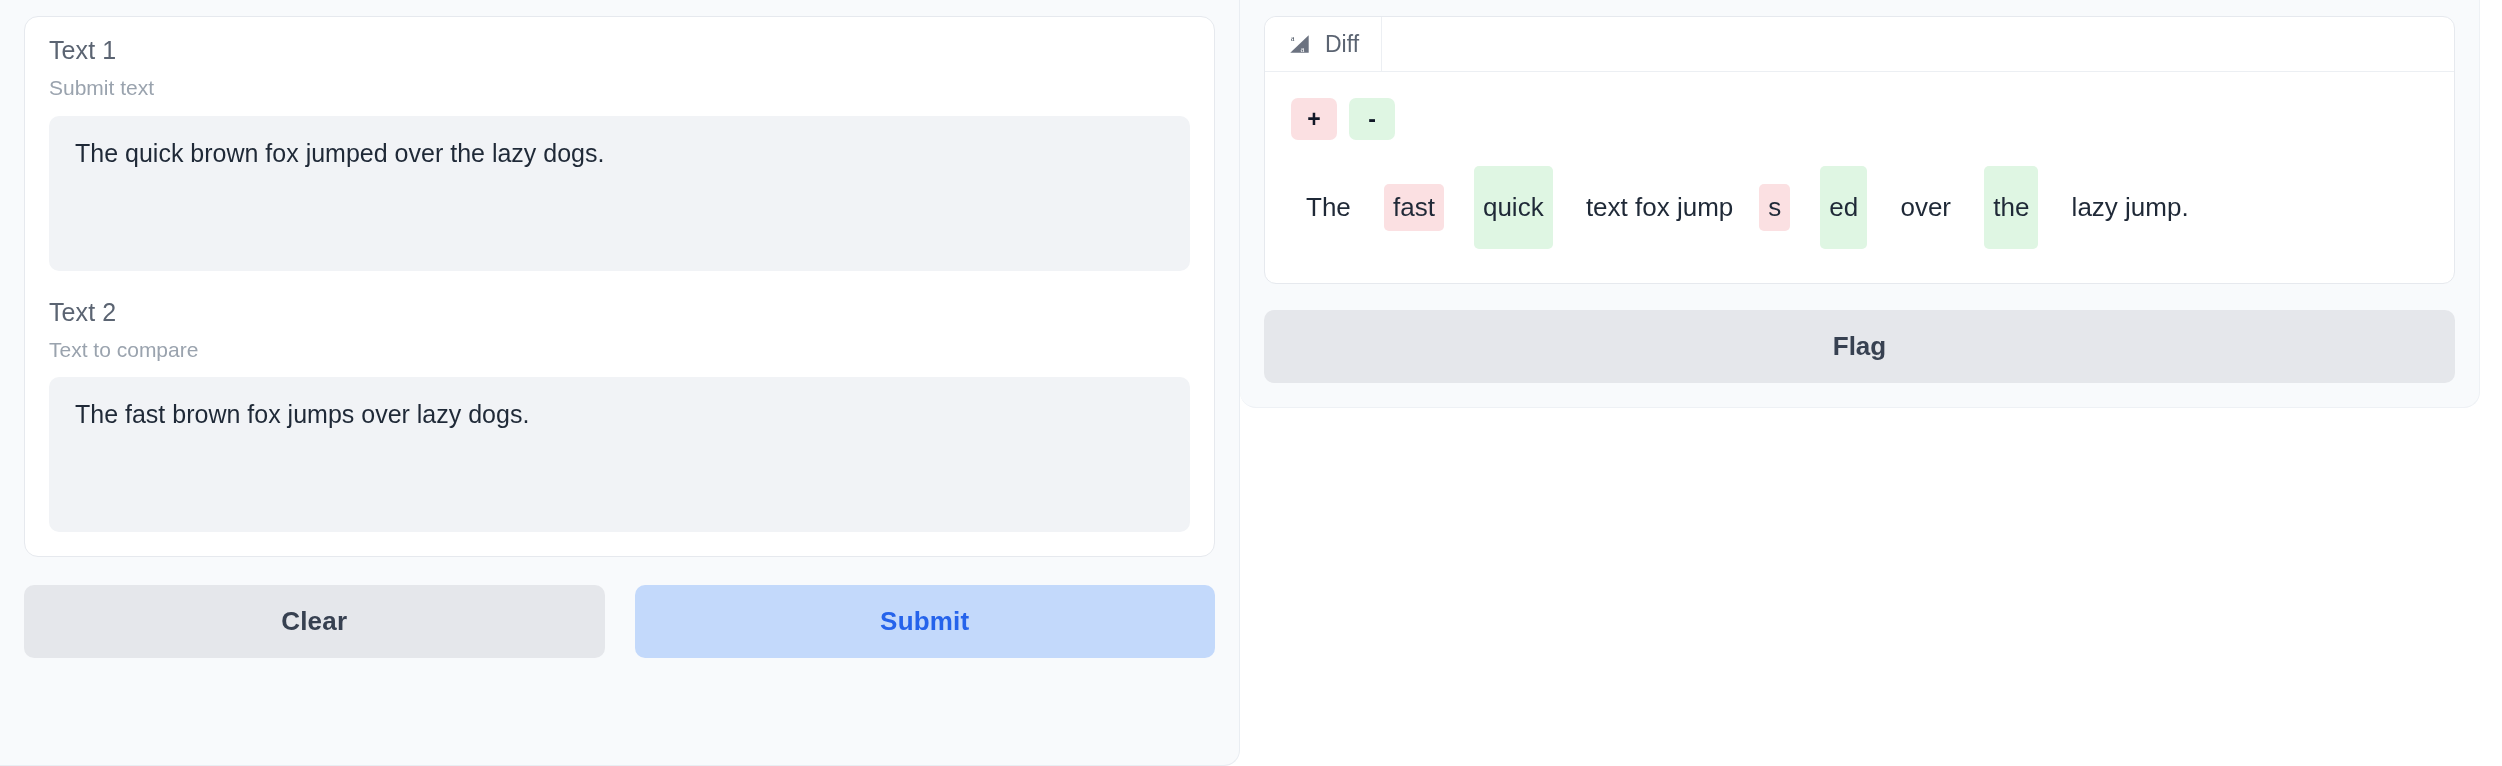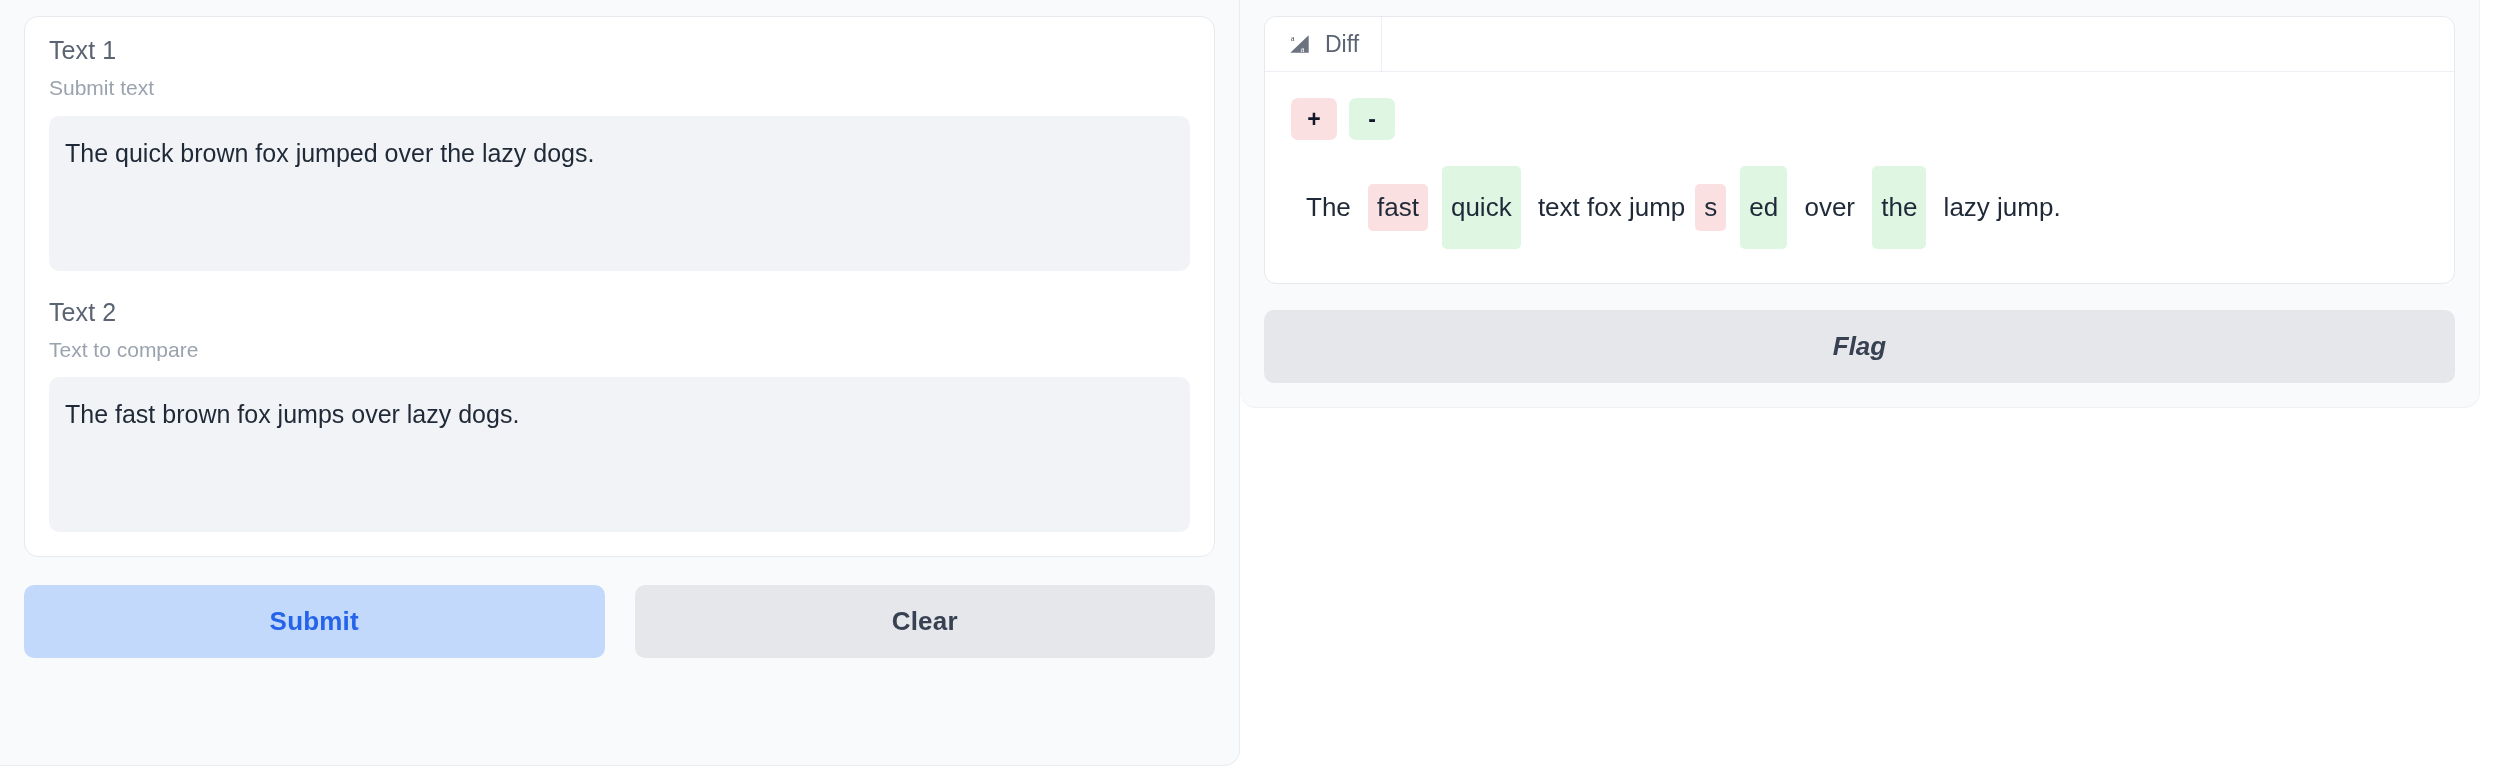--- a/index.html
+++ b/index.html
@@ -62,21 +62,21 @@
     margin-top: 8px;
     line-height: 1.3;
   }
 
   .textbox {
     margin-top: 14px;
     background: #f1f3f6;
     border: none;
     border-radius: 10px;
     height: 155px;
-    padding: 20px 16px;
+    padding: 20px 26px;
     font-family: "Liberation Sans", sans-serif;
     font-size: 25px;
     color: #1f2937;
     line-height: 1.4;
     resize: none;
     outline: none;
     overflow: hidden;
     display: block;
     width: 100%;
   }
@@ -181,21 +181,21 @@
     font-weight: bold;
     color: #111827;
     font-family: "Liberation Sans", sans-serif;
     cursor: pointer;
   }
 
   .diff-line {
     display: flex;
     flex-wrap: wrap;
     align-items: center;
-    gap: 0px;
+    gap: 16px;
     font-size: 26px;
     color: #1f2937;
     line-height: 1.35;
     padding-left: 12px;
   }
   .tok {
     padding: 6px 3px;
     border-radius: 5px;
     white-space: pre;
   }
@@ -211,21 +211,20 @@
     border: none;
     border-radius: 10px;
     font-family: "Liberation Sans", sans-serif;
     font-size: 26px;
     font-weight: bold;
     color: #374151;
     cursor: pointer;
     display: flex;
     align-items: center;
     justify-content: center;
-    font-style: italic;
   }
 </style>
 </head>
 <body>
 
 <div id="app">
 
   <div class="left-col">
 
     <div class="input-card">
@@ -238,22 +237,22 @@
 
       <div class="field-block">
         <div class="field-label">Text 2</div>
         <div class="field-info">Text to compare</div>
         <textarea class="textbox" placeholder="" style="">The fast brown fox jumps over lazy dogs.</textarea>
       </div>
 
     </div>
 
     <div class="btn-row">
+      <button class="btn btn-clear">Clear</button>
       <button class="btn btn-submit">Submit</button>
-      <button class="btn btn-clear">Clear</button>
     </div>
 
   </div>
 
   <div class="right-col">
     <div class="right-inner">
 
       <div class="output-card">
 
         <div class="tab-strip">

